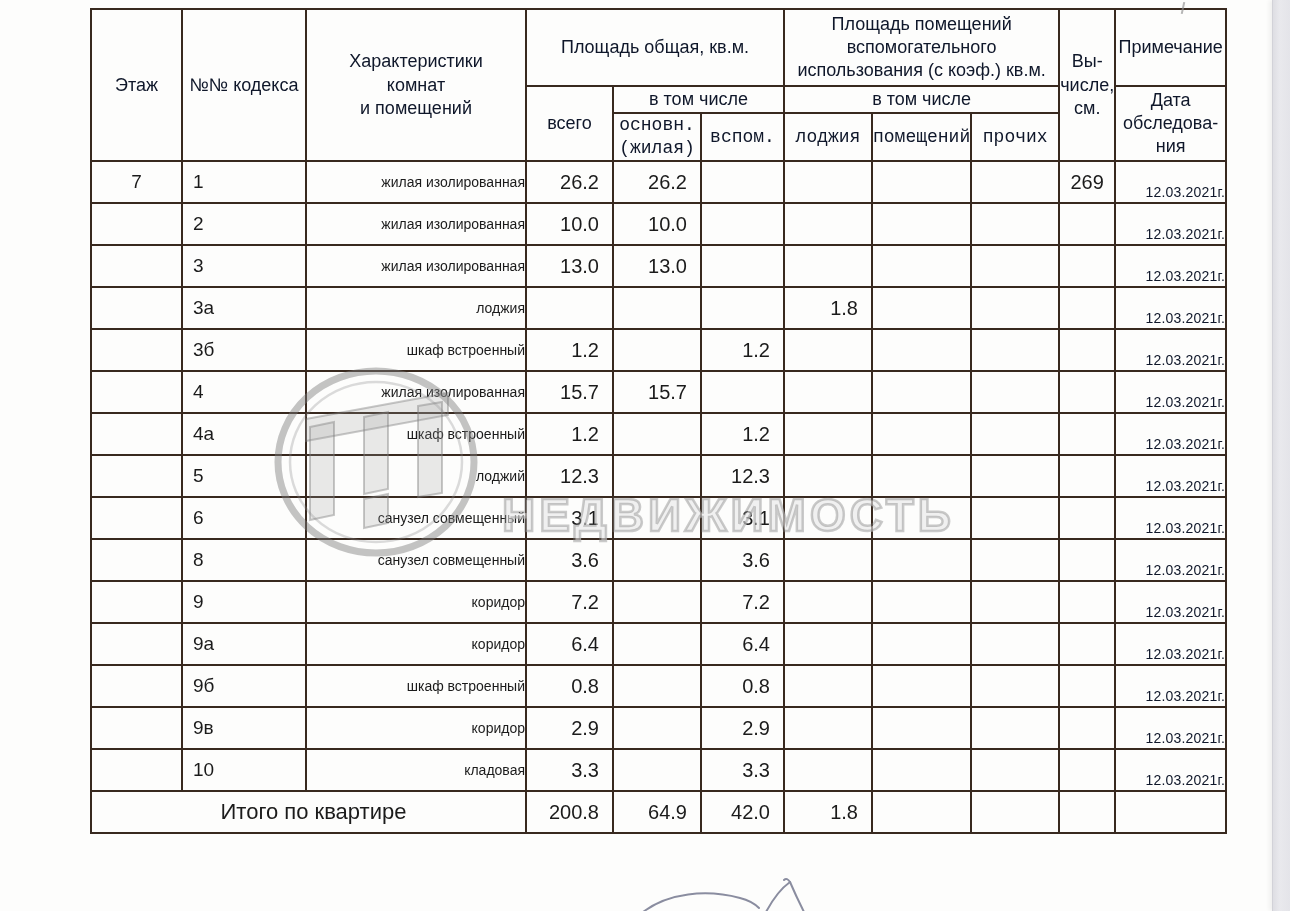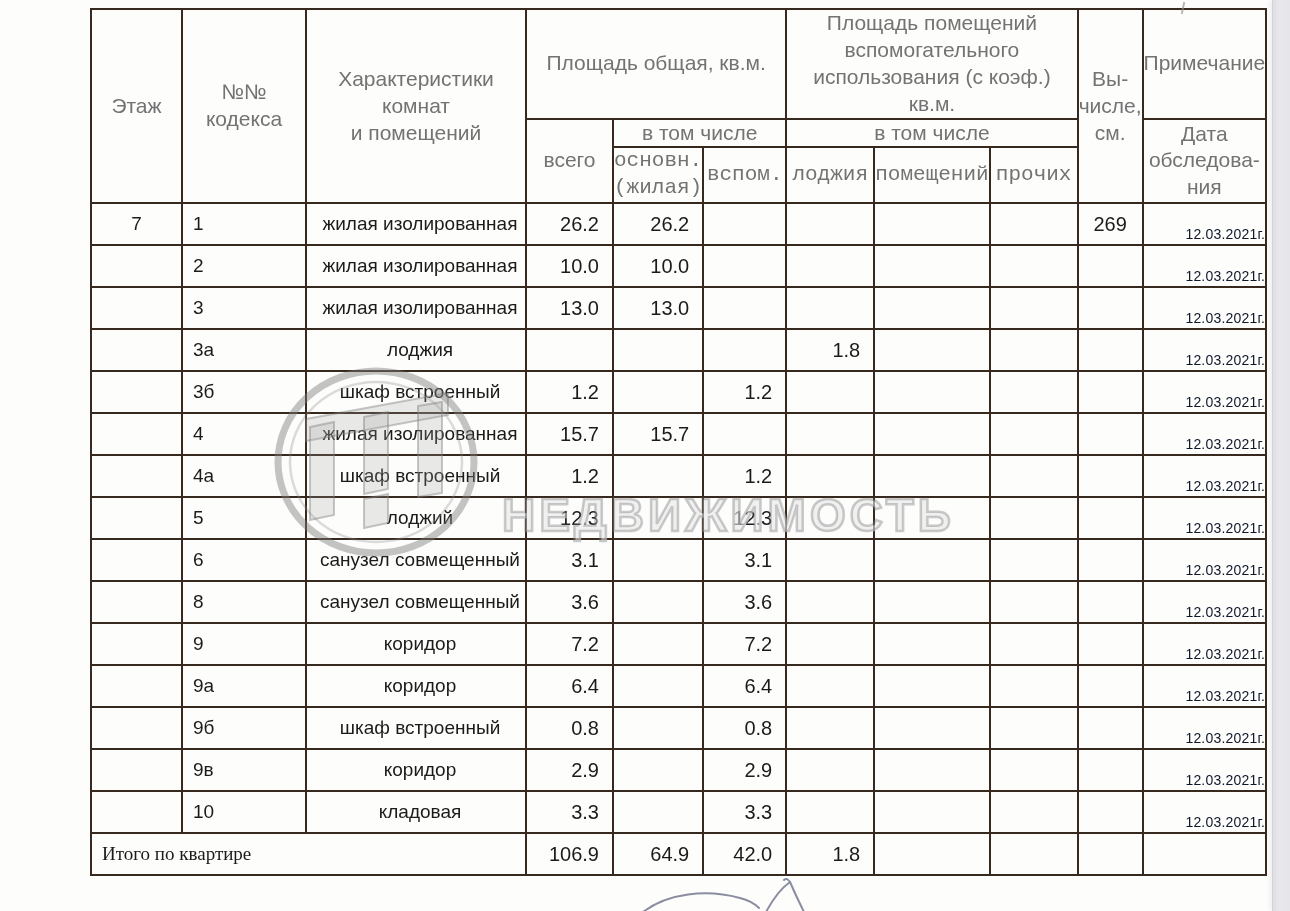--- a/index.html
+++ b/index.html
@@ -6,32 +6,32 @@
   body{width:1290px;height:911px;position:relative;overflow:hidden;
        font-family:"Liberation Sans","DejaVu Sans",sans-serif;color:#1b1b1b;
        -webkit-font-smoothing:antialiased;}
   .page{position:absolute;inset:0;background:#fdfdfc;}
 
   
   table.expl{position:absolute;left:90px;top:8px;border-collapse:collapse;
              table-layout:fixed;background:transparent;z-index:2;}
   table.expl td,table.expl th{border:2px solid #38291f;padding:0;overflow:hidden;
              font-weight:400;background:transparent;}
-  th.hcell{font-size:21px;line-height:1.28;text-align:center;vertical-align:middle;
-           white-space:pre-line;font-weight:400;color:#737373;}
+  th.hcell{font-size:18px;line-height:1.28;text-align:center;vertical-align:middle;
+           white-space:pre-line;font-weight:400;color:#0f172a;}
   tr.hr1{height:77px;} tr.hr2{height:27px;} tr.hr3{height:46px;font-family:Liberation Mono, monospace;}
   tbody tr{height:42px;}
   .c-floor{text-align:center;font-size:19px;vertical-align:middle;}
   .c-num{text-align:left;padding-left:10px !important;font-size:19px;vertical-align:middle;}
-  .c-name{text-align:center;padding-left:8px !important;font-size:19px;vertical-align:middle;}
+  .c-name{text-align:right;padding-left:8px !important;font-size:14px;vertical-align:middle;}
   .c-val{text-align:right;padding-right:13px !important;font-size:20px;vertical-align:middle;}
   .c-height{text-align:center;font-size:20px;vertical-align:middle;}
   .c-date{text-align:right;vertical-align:bottom;font-size:14px;font-weight:700;
           padding-bottom:2px !important;letter-spacing:.2px;color:#0f172a;}
-  .c-totlabel{text-align:left;padding-left:10px !important;font-size:19px;vertical-align:middle;font-family:Liberation Serif, serif;}
+  .c-totlabel{text-align:center;padding-left:10px !important;font-size:22px;vertical-align:middle;}
 
   
   .footnote{position:absolute;left:92px;top:841px;font-size:20px;font-weight:700;
             letter-spacing:.2px;color:#1c1c1c;z-index:2;}
 
   
   .watermark{position:absolute;inset:0;z-index:3;pointer-events:none;}
   .wm-text{position:absolute;font-weight:700;line-height:1;
            color:rgba(150,150,150,0.13);
            -webkit-text-stroke:3px rgba(125,125,125,0.40);
@@ -296,21 +296,21 @@
       <td class="c-val"></td>
       <td class="c-val"></td>
       <td class="c-val"></td>
       <td class="c-height"></td>
       <td class="c-date">12.03.2021г.</td>
     </tr>
       </tbody>
     <tbody>
       <tr>
         <td class="c-totlabel" colspan="3">Итого по квартире</td>
-        <td class="c-val">106.9</td>
+        <td class="c-val">200.8</td>
         <td class="c-val">64.9</td>
         <td class="c-val">42.0</td>
         <td class="c-val">1.8</td>
         <td class="c-val"></td>
         <td class="c-val"></td>
         <td class="c-height"></td>
         <td class="c-date"></td>
       </tr>
     </tbody>
   </table>

